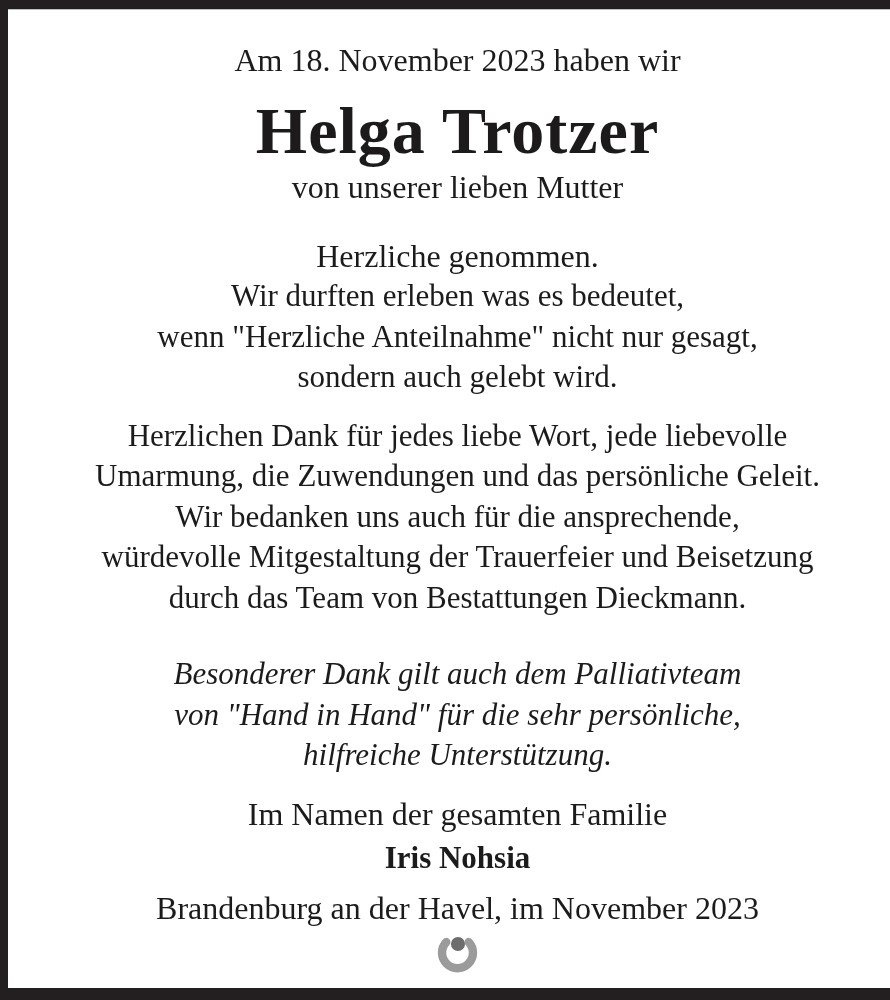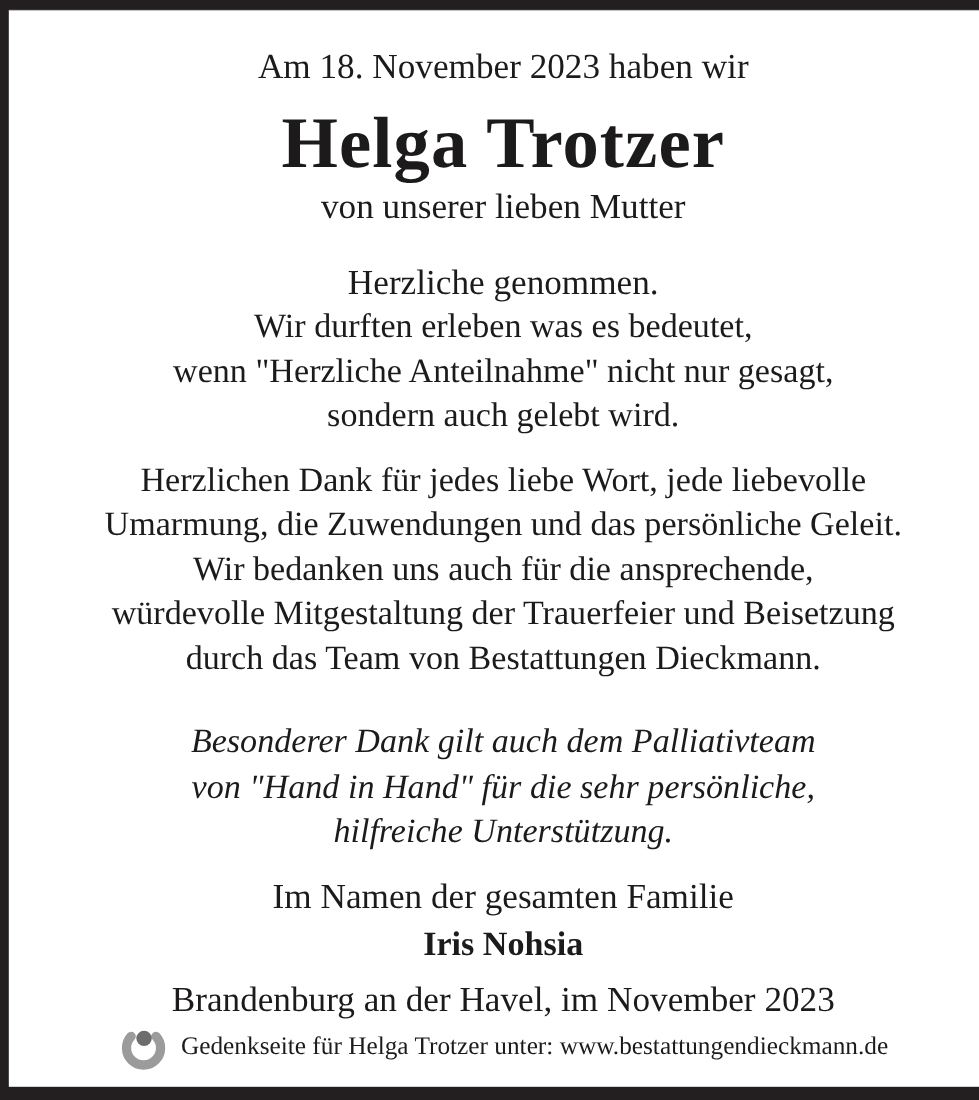--- a/index.html
+++ b/index.html
@@ -135,17 +135,16 @@
 
     <div class="line signature">Iris Nohsia</div>
 
     <div class="line place-date">Brandenburg an der Havel, im November 2023</div>
 
     <div class="footer-row">
       <svg class="memorial-icon" viewBox="0 0 48 48" aria-hidden="true">
         <path d="M 12 14.5 A 16.5 16.5 0 1 0 36 14.5" fill="none" stroke="#9b9b9b" stroke-width="9" stroke-linecap="round"></path>
         <circle cx="24.5" cy="16.5" r="7.5" fill="#6d6d6d"></circle>
       </svg>
-      <span class="footer-text">Gedenkseite für Helga Trotzer unter: www.bestattungendieckmann.de</span>
     </div>
 
   </div>
 </div>
 
 </body></html>

